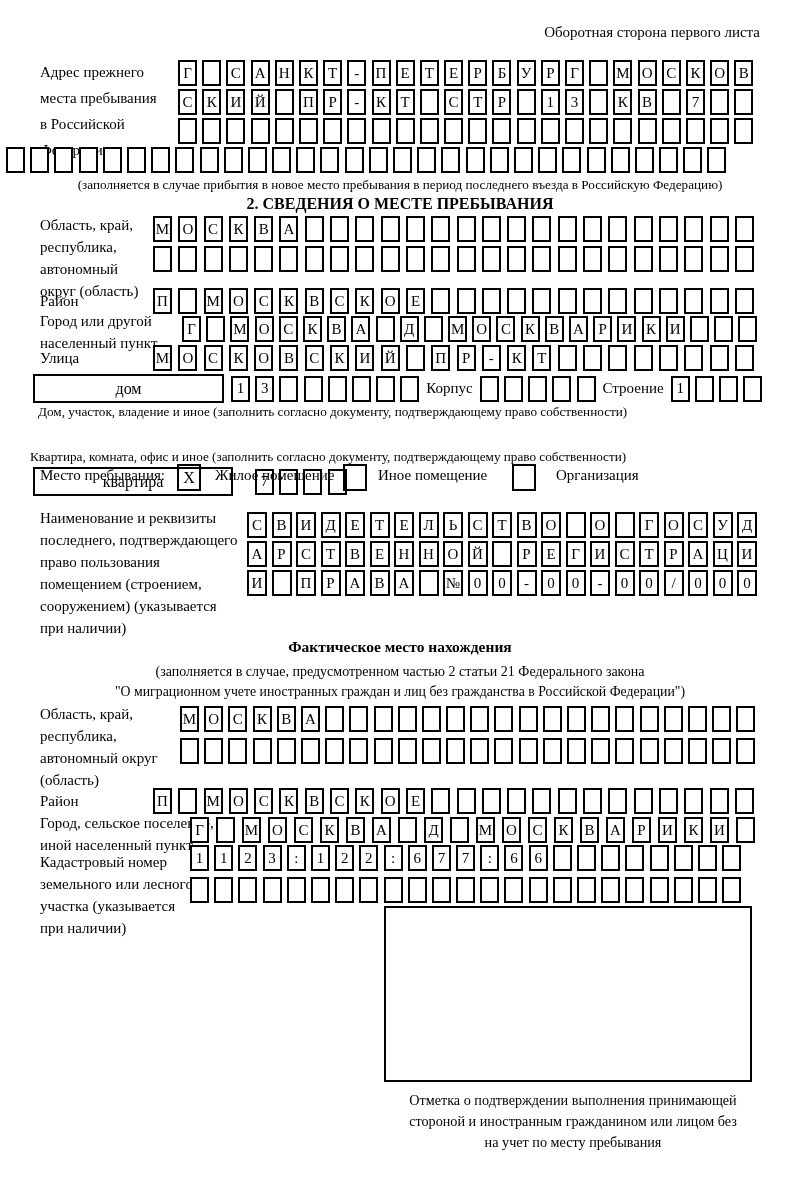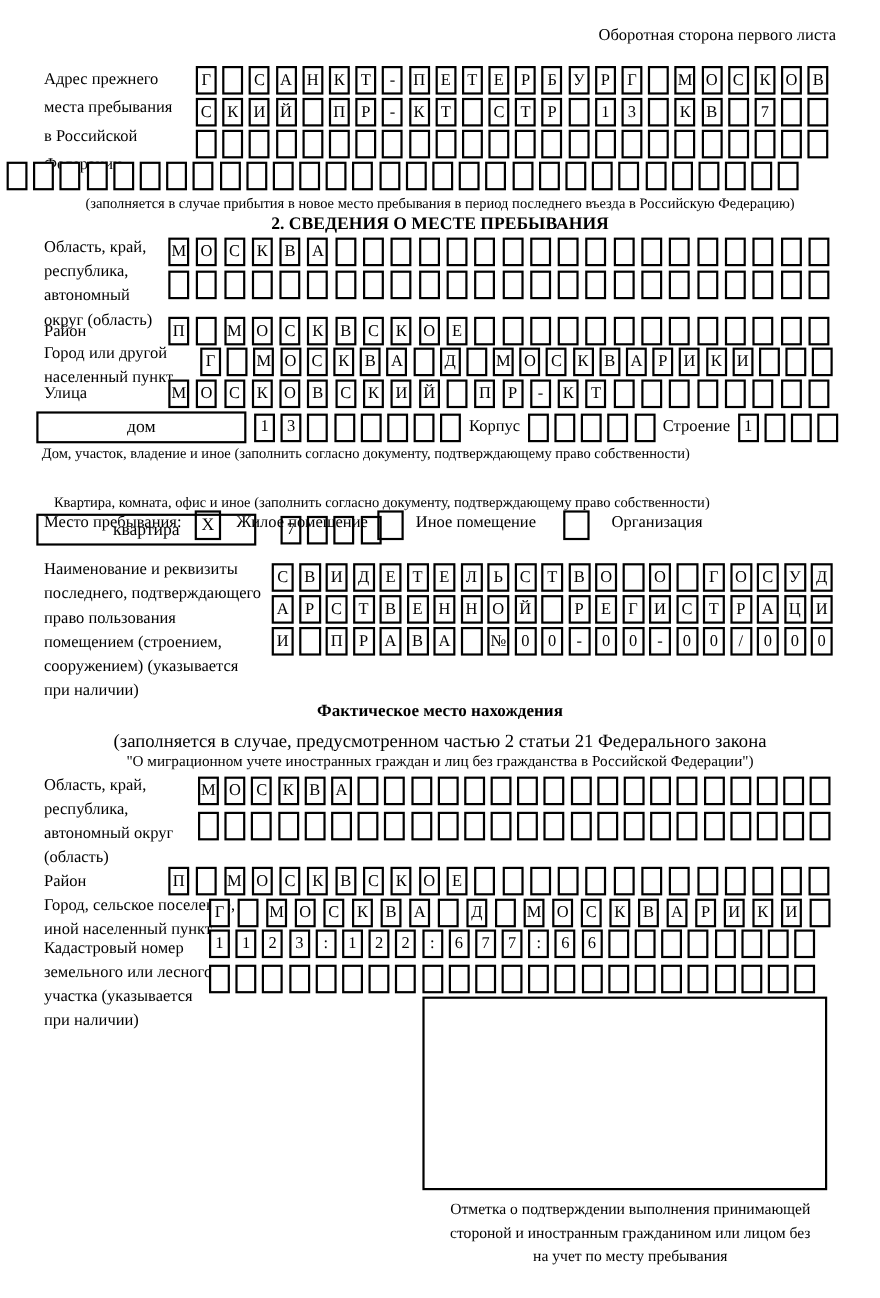--- a/index.html
+++ b/index.html
@@ -331,21 +331,21 @@
 
   <div class="abs" style="top:420px;left:33px;display:flex;align-items:center;gap:22px;margin-top:47px;">
     <div class="bigbox" style="width:200px;">квартира</div>
     <div class="boxrow">
         <span class="cbox">7</span>
         <span class="cbox"></span>
         <span class="cbox"></span>
         <span class="cbox"></span>
       </div>
   </div>
-  <div class="abs caption" style="top:449px;left:49px;">Квартира, комната, офис и иное (заполнить согласно документу, подтверждающему право собственности)</div>
+  <div class="abs caption" style="top:449px;left:30px;">Квартира, комната, офис и иное (заполнить согласно документу, подтверждающему право собственности)</div>
 
   <div class="abs" style="top:467px;left:40px;font-size:15px;">Место пребывания:</div>
   <div class="abs chk" style="top:464px;left:177px;">X</div>
   <div class="abs" style="top:467px;left:215px;font-size:15px;">Жилое помещение</div>
   <div class="abs chk" style="top:464px;left:343px;"></div>
   <div class="abs" style="top:467px;left:378px;font-size:15px;">Иное помещение</div>
   <div class="abs chk" style="top:464px;left:512px;"></div>
   <div class="abs" style="top:467px;left:556px;font-size:15px;">Организация</div>
 
   <div class="abs lbl" style="top:507px;left:40px;">
@@ -420,21 +420,21 @@
       <span class="cbox">-</span>
       <span class="cbox">0</span>
       <span class="cbox">0</span>
       <span class="cbox">/</span>
       <span class="cbox">0</span>
       <span class="cbox">0</span>
       <span class="cbox">0</span>
     </div>
 
   <div class="abs center" style="top:638px;left:0;font-weight:bold;font-size:15.5px;">Фактическое место нахождения</div>
-  <div class="abs center" style="top:664px;left:0;font-size:17px;">(заполняется в случае, предусмотренном частью 2 статьи 21 Федерального закона</div>
+  <div class="abs center" style="top:664px;left:0;font-size:14px;">(заполняется в случае, предусмотренном частью 2 статьи 21 Федерального закона</div>
   <div class="abs center" style="top:684px;left:0;font-size:13.8px;">"О миграционном учете иностранных граждан и лиц без гражданства в Российской Федерации")</div>
 
   <div class="abs lbl" style="top:703px;left:40px;">
     <div>Область, край,</div>
     <div>республика,</div>
     <div>автономный округ</div>
     <div>(область)</div>
   </div>
   <div class="abs boxrow" style="top:706px;left:180px;">
       <span class="cbox">М</span>

